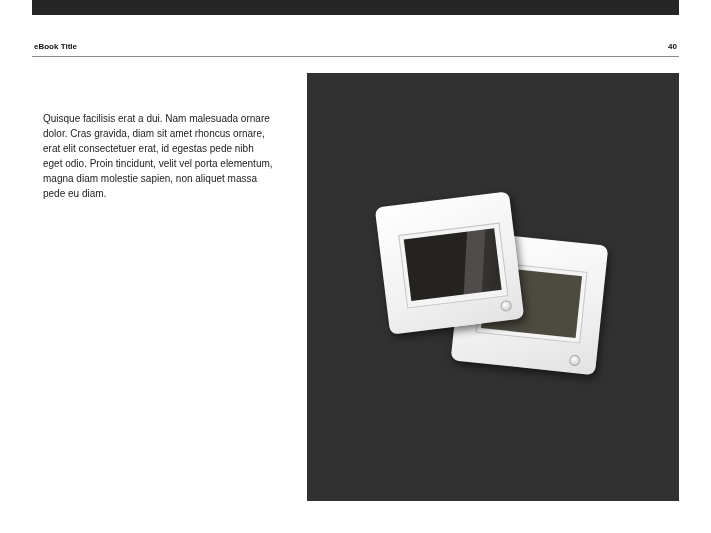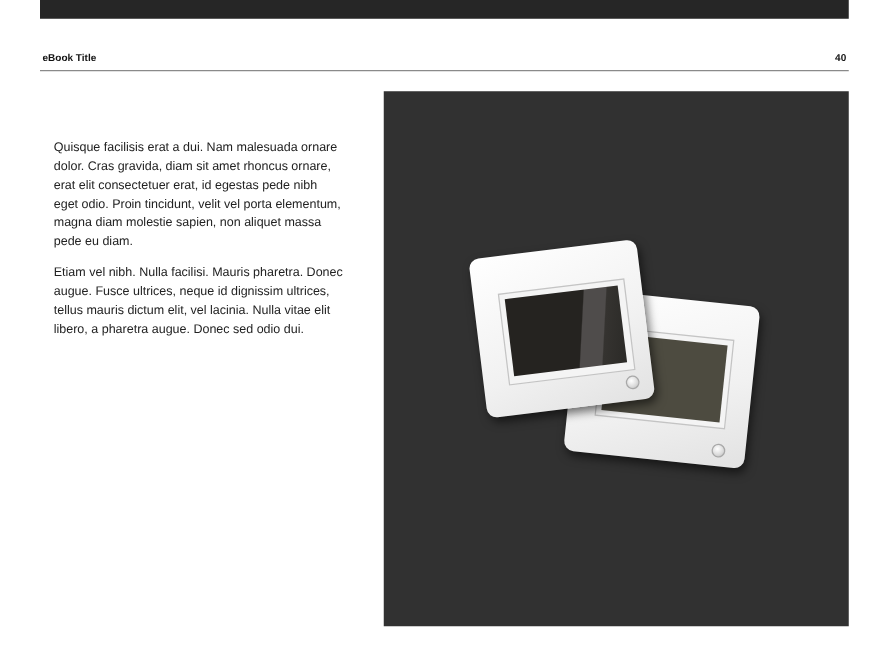--- a/index.html
+++ b/index.html
@@ -66,21 +66,20 @@
 <div class="top-bar"></div>
 
 <div class="header">
   <span class="title">eBook Title</span>
   <span class="page-num">40</span>
 </div>
 <div class="header-rule"></div>
 
 <div class="body-text">
   <p>Quisque facilisis erat a dui. Nam malesuada ornare dolor. Cras gravida, diam sit amet rhoncus ornare, erat elit consectetuer erat, id egestas pede nibh eget odio. Proin tincidunt, velit vel porta elementum, magna diam molestie sapien, non aliquet massa pede eu diam.</p>
-  <p>Etiam vel nibh. Nulla facilisi. Mauris pharetra. Donec augue. Fusce ultrices, neque id dignissim ultrices, tellus mauris dictum elit, vel lacinia. Nulla vitae elit libero, a pharetra augue. Donec sed odio dui.</p>
 </div>
 
 <div class="figure-panel">
   <div>
     <div class="slide slide-back">
       <div class="window-frame"></div>
       <div class="film"></div>
       <div class="hole"></div>
     </div>
     <div class="slide slide-front">

